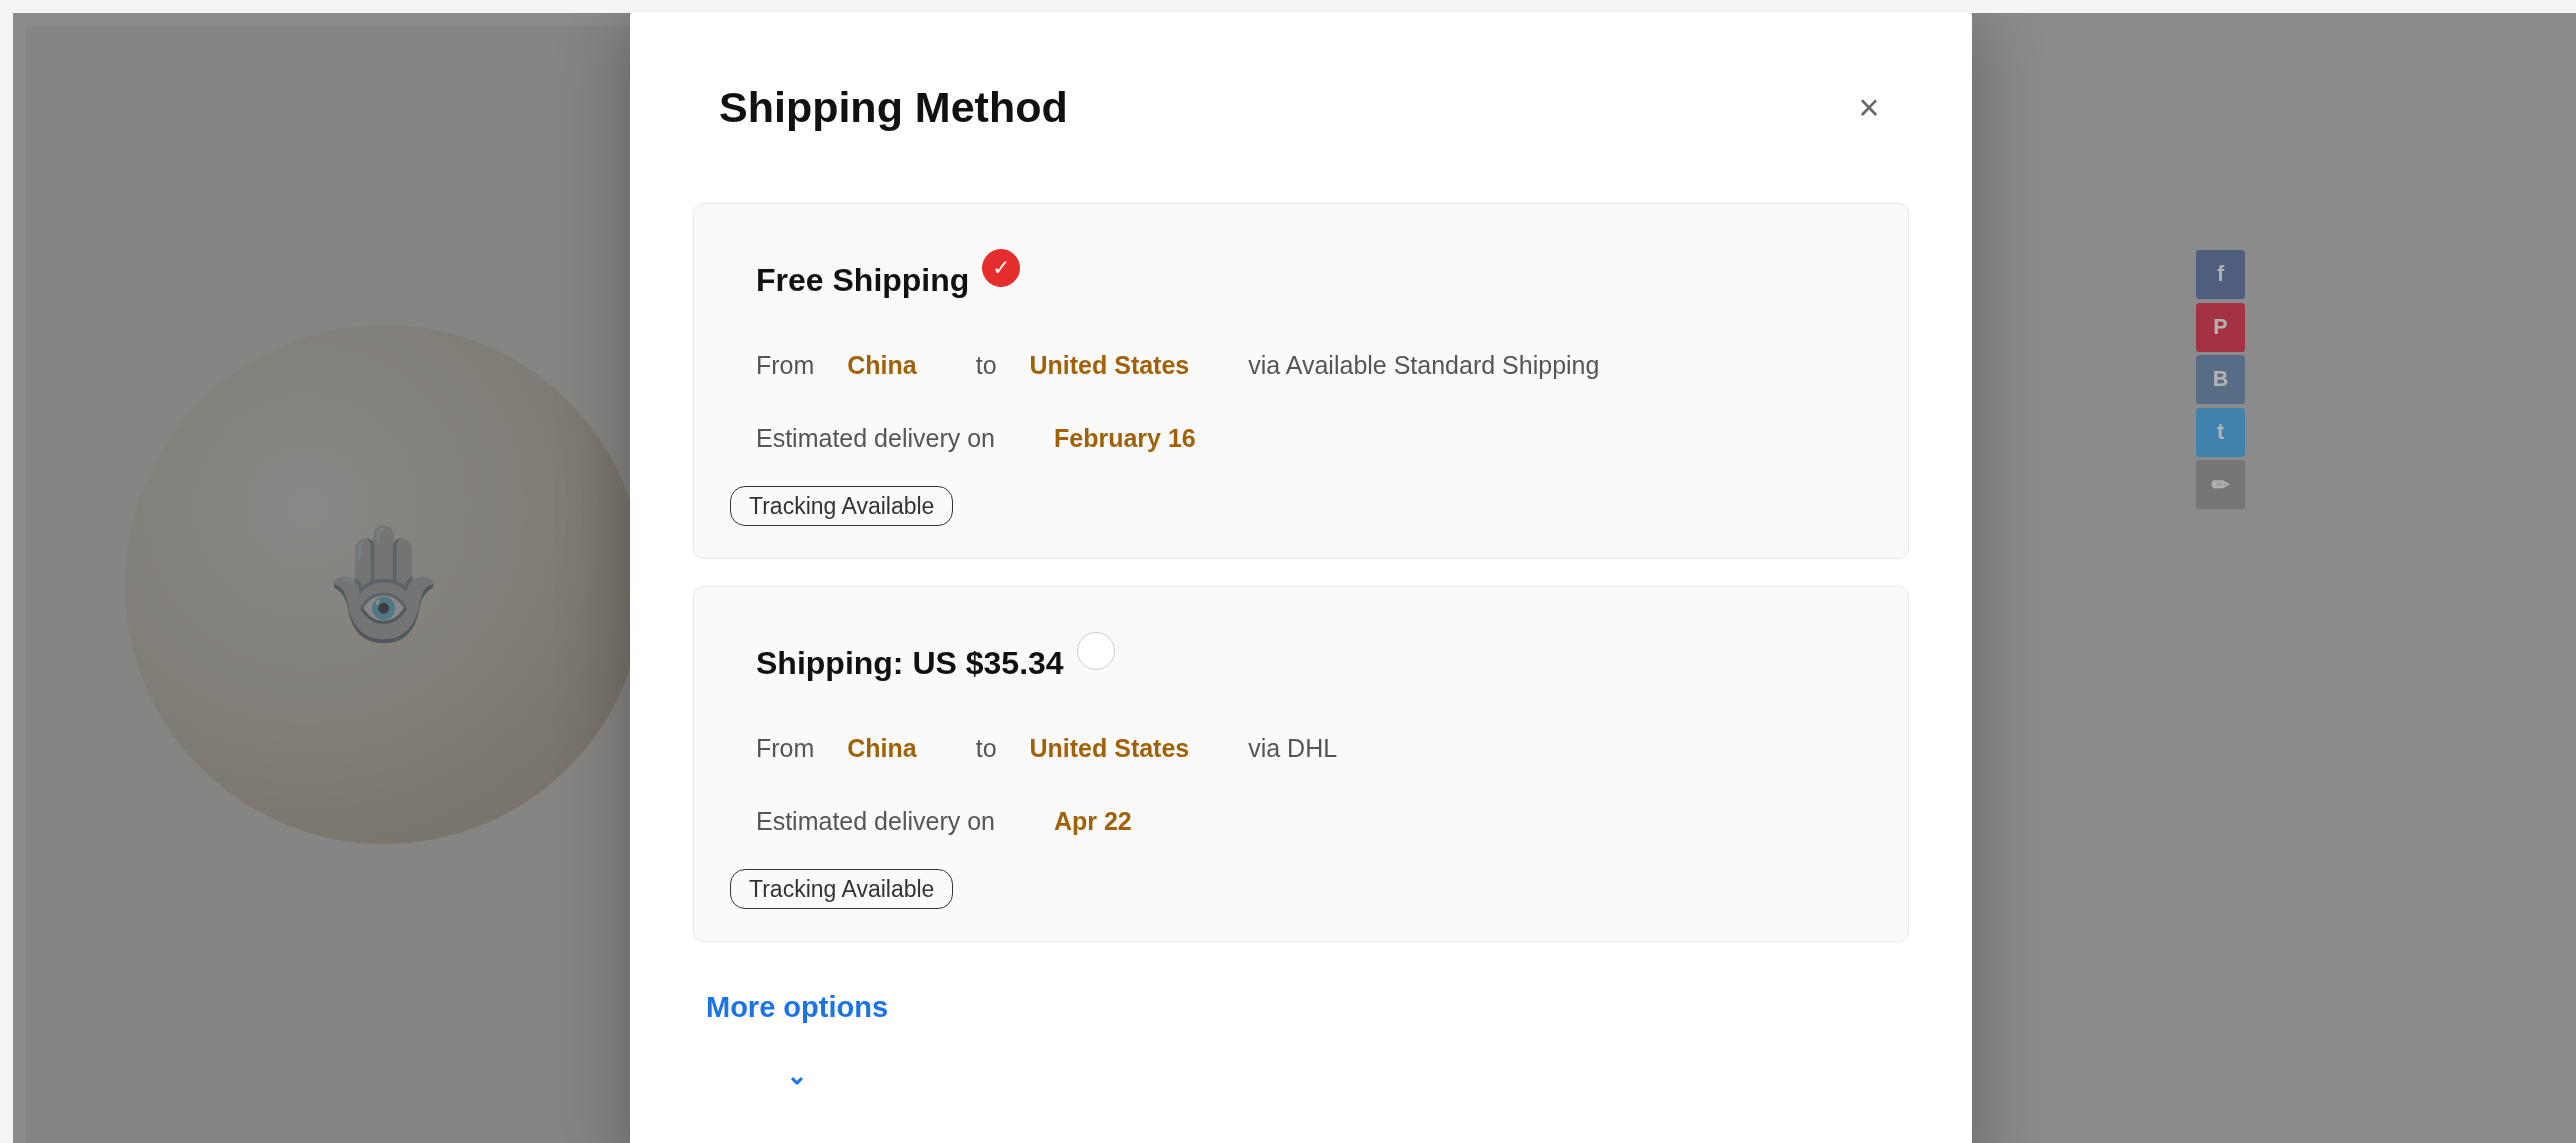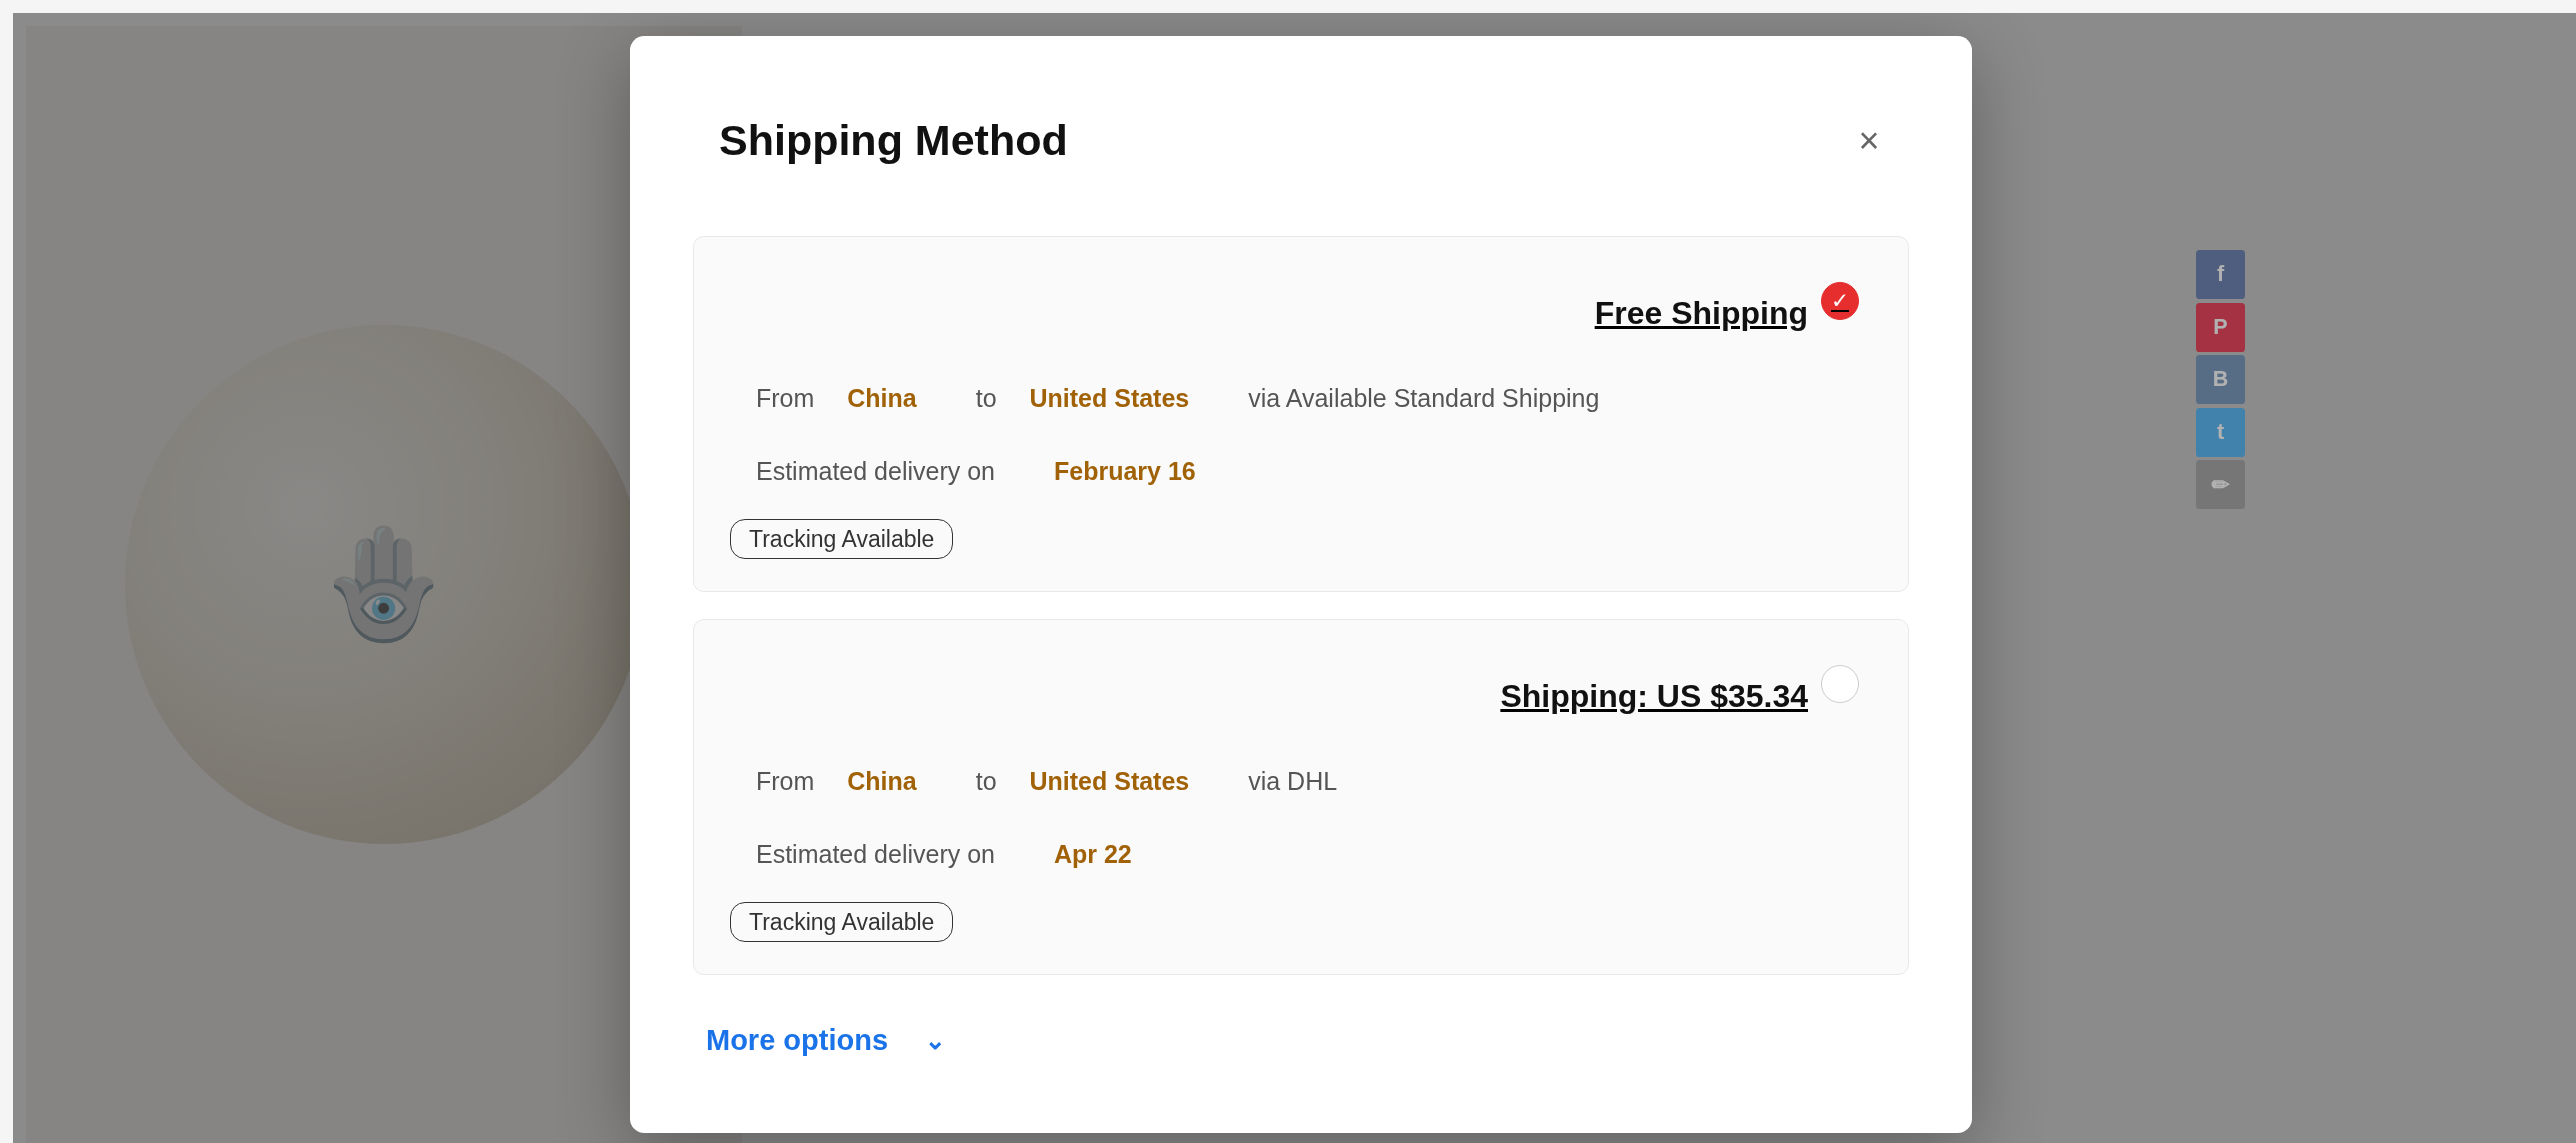--- a/index.html
+++ b/index.html
@@ -102,22 +102,21 @@
       background: #fafafa;
       position: relative;
       display: flex;
       flex-direction: column;
       gap: 9px;
     }
 
     .shipping-option-header {
       display: flex;
       align-items: flex-start;
-      justify-content: flex-end;
-      text-decoration: underline;
+      justify-content: flex-start;
     }
 
     .shipping-option-name {
       font-size: 32px;
       font-weight: 700;
       color: #111;
     }
 
     .radio-btn {
       width: 38px;
@@ -178,20 +177,21 @@
       align-items: center;
       gap: 10.7px;
       background: none;
       border: none;
       cursor: pointer;
       font-size: 29px;
       color: #1a73e8;
       font-weight: 600;
       padding: 9px 0;
       margin-top: 9px;
+      flex-direction: column;
     }
 
     .chevron-down {
       font-size: 25px;
     }
 
     
     .social-icons {
       position: absolute;
       right: 331px;

